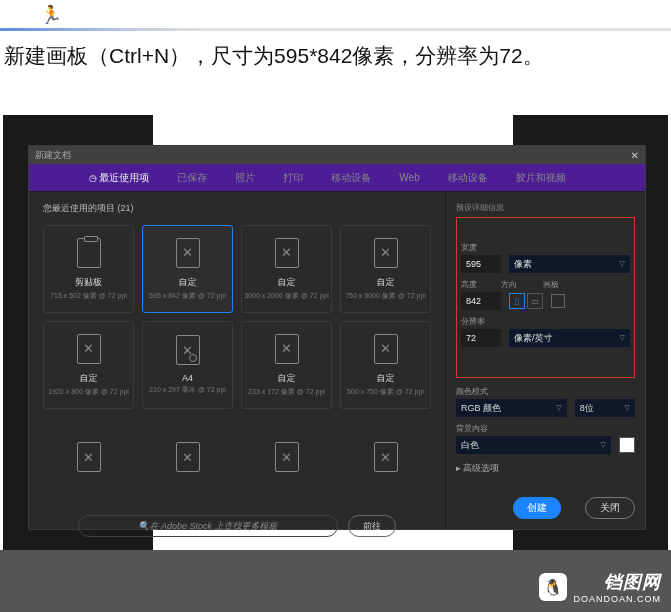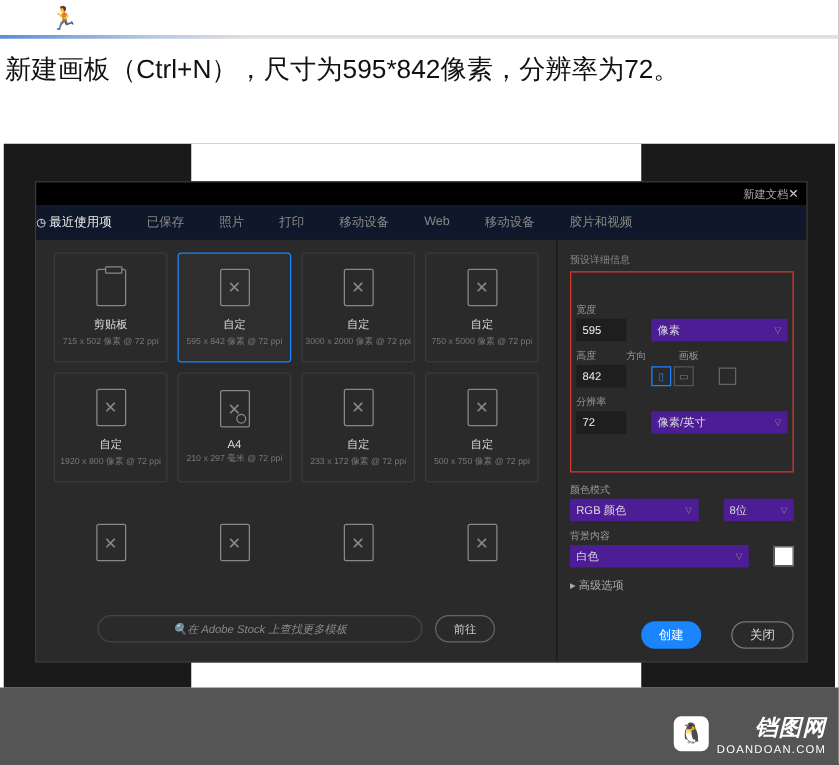--- a/index.html
+++ b/index.html
@@ -3,23 +3,23 @@
 <meta charset="utf-8">
 <style>
 *{box-sizing:border-box;margin:0;padding:0;font-family:"Microsoft YaHei",Arial,sans-serif}
 body{width:671px;height:612px;background:#fff;overflow:hidden;position:relative}
 .runner{position:absolute;top:4px;left:40px;font-size:18px;color:#3a7bd5}
 .hr{position:absolute;top:28px;left:0;width:671px;height:3px;background:linear-gradient(90deg,#5a8cd8 0%,#b8c8e0 18%,#e0e0e0 30%)}
 .instruction{position:absolute;top:40px;left:4px;width:663px;font-size:21px;line-height:1.5;color:#111}
 .canvas{position:absolute;top:115px;left:3px;width:665px;height:435px;background:#1a1a1a}
 .paper{position:absolute;top:0;left:150px;width:360px;height:435px;background:#fff}
 .dialog{position:absolute;top:30px;left:25px;width:618px;height:385px;background:#2a2a2a;border:1px solid #3a3a3a}
-.titlebar{height:18px;background:#000000;display:flex;align-items:center;padding:0 6px;font-size:9px;color:#aaa;justify-content:flex-end}
+.titlebar{height:18px;background:#404040;display:flex;align-items:center;padding:0 6px;font-size:9px;color:#aaa;justify-content:space-between}
 .close-x{font-size:10px;color:#ccc;cursor:pointer}
-.tabs{display:flex;height:28px;border-bottom:1px solid #1a1a1a;align-items:center;gap:28px;background:#0f172a}
+.tabs{display:flex;height:28px;border-bottom:1px solid #1a1a1a;align-items:center;padding-left:60px;gap:28px;background:#4c1d95}
 .tab{font-size:10px;color:#888;cursor:pointer;padding:6px 0}
 .tab.active{color:#eee}
 .tab.active::before{content:"◷ ";font-size:9px}
 .body{display:flex;height:calc(100% - 46px)}
 .left{flex:1;padding:10px 14px;display:flex;flex-direction:column}
 .recent-label{font-size:9px;color:#bbb;margin-bottom:10px}
 .grid{display:grid;grid-template-columns:repeat(4,1fr);gap:8px;margin-bottom:10px}
 .preset{height:88px;border:1px solid #3a3a3a;border-radius:3px;display:flex;flex-direction:column;align-items:center;justify-content:center;cursor:pointer;position:relative}
 .preset.no-border{border:none}
 .preset.selected{border:1px solid #1a85ff;background:#2e2e2e}
@@ -32,23 +32,23 @@
 .search-row{display:flex;gap:10px;justify-content:center;margin-top:auto;margin-bottom:8px}
 .search{flex:0 0 260px;height:22px;border:1px solid #444;border-radius:11px;font-size:9px;color:#888;display:flex;align-items:center;justify-content:center;font-style:italic;cursor:text}
 .go-btn{width:48px;height:22px;border:1px solid #666;border-radius:11px;font-size:9px;color:#ccc;display:flex;align-items:center;justify-content:center;cursor:pointer}
 .right{width:200px;border-left:1px solid #1a1a1a;padding:10px 10px;display:flex;flex-direction:column;font-size:9px;color:#aaa}
 .det-label{font-size:8px;color:#888;margin-bottom:4px}
 .doc-name{font-size:11px;color:#eee;margin-bottom:2px}
 .name-row{display:flex;justify-content:space-between;align-items:center;margin-bottom:6px}
 .dl-icon{font-size:10px;color:#aaa;cursor:pointer}
 .redbox{border:1px solid #d53a2f;padding:24px 4px;margin-bottom:8px}
 .field-label{font-size:8px;color:#999;margin-bottom:2px}
-.field-row{display:flex;gap:20px;align-items:center;margin-bottom:6px}
+.field-row{display:flex;gap:8px;align-items:center;margin-bottom:6px}
 .input{background:#1e1e1e;border:none;color:#eee;font-size:9px;padding:3px 5px;width:40px;height:18px}
-.select{background:#4c1d95;color:#ddd;font-size:9px;padding:3px 5px;height:18px;flex:1;display:flex;align-items:center;justify-content:space-between;cursor:pointer}
+.select{background:#0f172a;color:#ddd;font-size:9px;padding:3px 5px;height:18px;flex:1;display:flex;align-items:center;justify-content:space-between;cursor:pointer}
 .caret{font-size:7px;color:#888}
 .orient{display:flex;gap:2px}
 .orient-btn{width:16px;height:16px;border:1px solid #555;display:flex;align-items:center;justify-content:center;font-size:8px;color:#888;cursor:pointer}
 .orient-btn.active{border-color:#1a85ff;color:#1a85ff}
 .chk{width:14px;height:14px;border:1px solid #666;cursor:pointer}
 .labels-3{display:flex;gap:0;font-size:8px;color:#999;margin-bottom:2px}
 .labels-3>span:first-child{width:40px}
 .labels-3>span:nth-child(2){width:42px}
 .swatch{width:16px;height:16px;background:#fff;border:1px solid #555}
 .adv{font-size:9px;color:#aaa;cursor:pointer;margin-top:2px}
@@ -85,20 +85,21 @@
         <div class="tab">已保存</div>
         <div class="tab">照片</div>
         <div class="tab">打印</div>
         <div class="tab">移动设备</div>
         <div class="tab">Web</div>
         <div class="tab">移动设备</div>
         <div class="tab">胶片和视频</div>
       </div>
     <div class="body">
       <div class="left">
+        <div class="recent-label">您最近使用的项目 (21)</div>
         <div class="grid" id="grid">
             <div class="preset">
               <div class="preset-icon clip"></div>
               <div class="preset-name">剪贴板</div>
               <div class="preset-dim">715 x 502 像素 @ 72 ppi</div>
             </div>
             <div class="preset selected">
               <div class="preset-icon ">
                 <span class="x">✕</span>
               </div>

